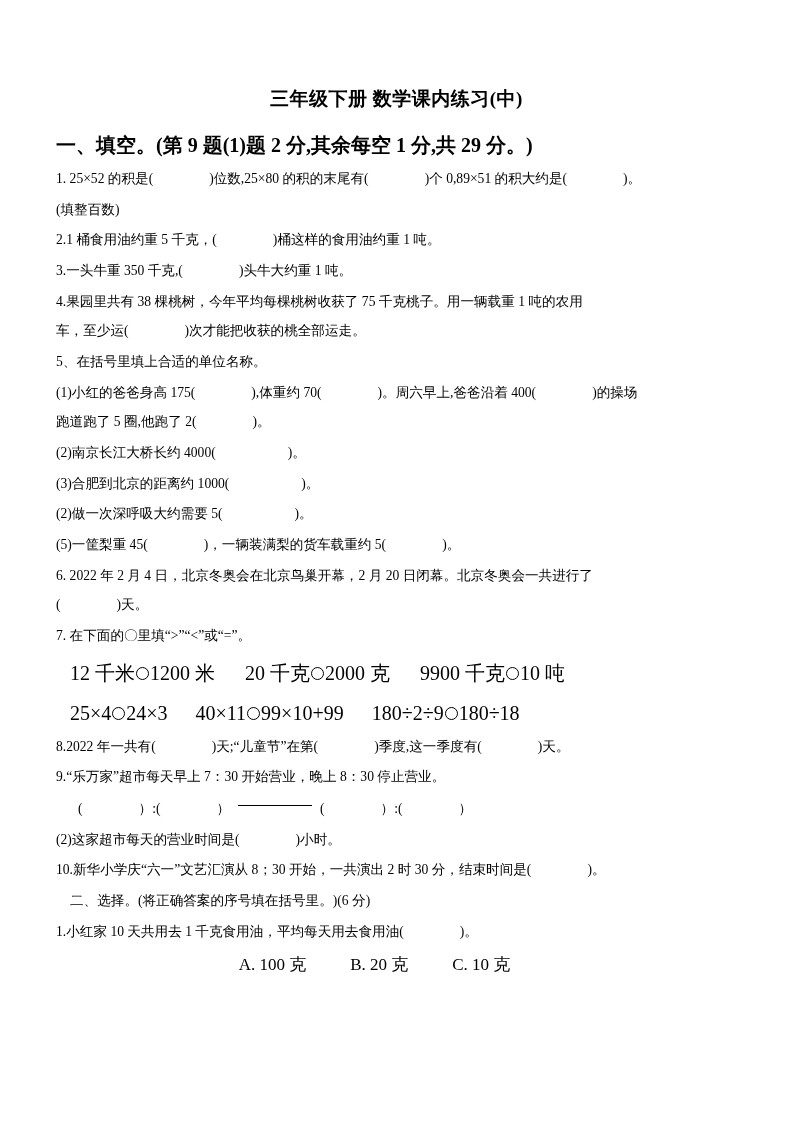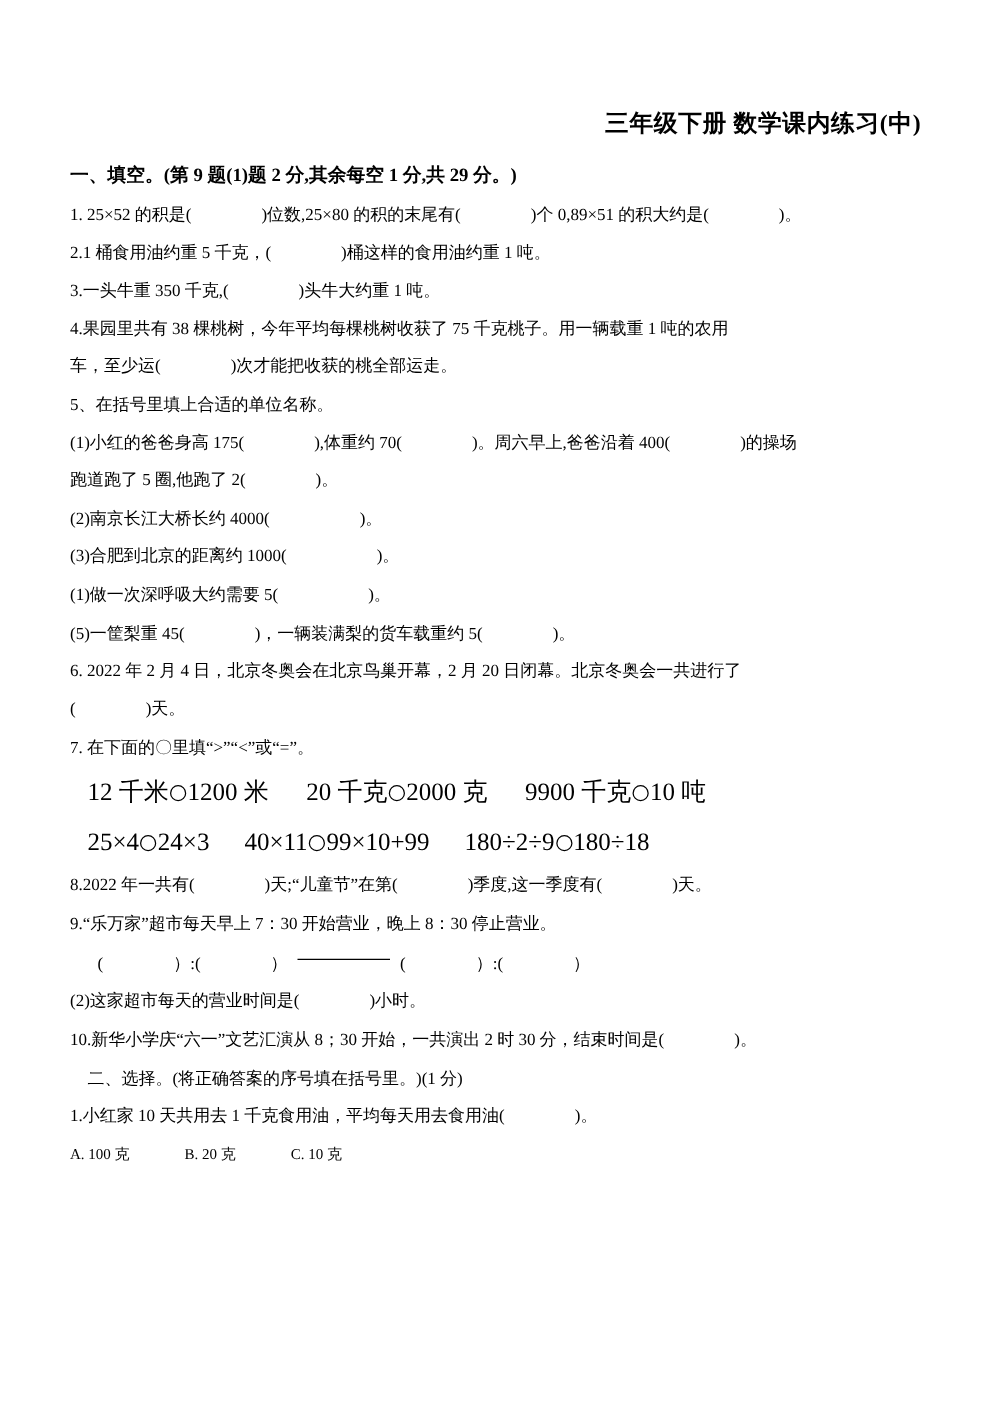--- a/index.html
+++ b/index.html
@@ -14,29 +14,29 @@
     color: #000000;
   }
   .page {
     width: 793px;
     height: 1122px;
     box-sizing: border-box;
     padding: 72px 56px 40px 56px;
     position: relative;
   }
   .doc-title {
-    text-align: right;
+    text-align: center;
     font-size: 19px;
     font-weight: bold;
     letter-spacing: 0.5px;
     margin: 14px 0 18px 0;
     font-family: "Liberation Serif", "DejaVu Serif", serif;
   }
   .section-head {
-    font-size: 15px;
+    font-size: 20px;
     font-weight: bold;
     margin: 0 0 9px 0;
     line-height: 1.5;
   }
   .line {
     font-size: 13.6px;
     line-height: 1.52;
     margin: 0 0 10px 0;
     text-align: justify;
   }
@@ -87,23 +87,24 @@
   .rule {
     display: inline-block;
     width: 74px;
     border-bottom: 1.4px solid #000;
     vertical-align: middle;
     position: relative;
     top: -4px;
     margin: 0 8px;
   }
   .choice-row {
-    font-size: 12px;
+    font-size: 17px;
     line-height: 1.52;
     margin: 0 0 10px 0;
+    text-align: center;
   }
   .choice-item {
     display: inline-block;
     margin-right: 44px;
   }
   .part2 {
     font-size: 13.6px;
     line-height: 1.52;
     margin: 0 0 10px 0;
     text-indent: 14px;
@@ -115,20 +116,21 @@
 <div class="page">
 
   <div class="doc-title">三年级下册 数学课内练习(中)</div>
 
   <div class="section-head">一、填空。(第 9 题(1)题 2 分,其余每空 1 分,共 29 分。)</div>
 
   <div class="line">
     <span>1. 25×52 的积是(</span><span class="blank"></span><span>)位数,25×80 的积的末尾有(</span><span class="blank"></span><span>)个 0,89×51 的积大约是(</span><span class="blank"></span><span>)。</span>
   </div>
 
+  <div class="line">(填整百数)</div>
 
   <div class="line">
     <span>2.1 桶食用油约重 5 千克，(</span><span class="blank"></span><span>)桶这样的食用油约重 1 吨。</span>
   </div>
 
   <div class="line">
     <span>3.一头牛重 350 千克,(</span><span class="blank"></span><span>)头牛大约重 1 吨。</span>
   </div>
 
   <div class="line tight">4.果园里共有 38 棵桃树，今年平均每棵桃树收获了 75 千克桃子。用一辆载重 1 吨的农用</div>
@@ -147,21 +149,21 @@
 
   <div class="line">
     <span>(2)南京长江大桥长约 4000(</span><span class="blank-lg"></span><span>)。</span>
   </div>
 
   <div class="line">
     <span>(3)合肥到北京的距离约 1000(</span><span class="blank-lg"></span><span>)。</span>
   </div>
 
   <div class="line">
-    <span>(1)做一次深呼吸大约需要 5(</span><span class="blank-lg"></span><span>)。</span>
+    <span>(2)做一次深呼吸大约需要 5(</span><span class="blank-lg"></span><span>)。</span>
   </div>
 
   <div class="line">
     <span>(5)一筐梨重 45(</span><span class="blank"></span><span>)，一辆装满梨的货车载重约 5(</span><span class="blank"></span><span>)。</span>
   </div>
 
   <div class="line tight">6. 2022 年 2 月 4 日，北京冬奥会在北京鸟巢开幕，2 月 20 日闭幕。北京冬奥会一共进行了</div>
   <div class="line">
     <span>(</span><span class="blank"></span><span>)天。</span>
   </div>
@@ -188,21 +190,21 @@
   </div>
 
   <div class="line">
     <span>(2)这家超市每天的营业时间是(</span><span class="blank"></span><span>)小时。</span>
   </div>
 
   <div class="line">
     <span>10.新华小学庆“六一”文艺汇演从 8；30 开始，一共演出 2 时 30 分，结束时间是(</span><span class="blank"></span><span>)。</span>
   </div>
 
-  <div class="part2">二、选择。(将正确答案的序号填在括号里。)(1 分)</div>
+  <div class="part2">二、选择。(将正确答案的序号填在括号里。)(6 分)</div>
 
   <div class="line">
     <span>1.小红家 10 天共用去 1 千克食用油，平均每天用去食用油(</span><span class="blank"></span><span>)。</span>
   </div>
 
   <div class="choice-row">
     <span class="choice-item">A. 100 克</span><span class="choice-item">B. 20 克</span><span class="choice-item">C. 10 克</span>
   </div>
 
 </div>

